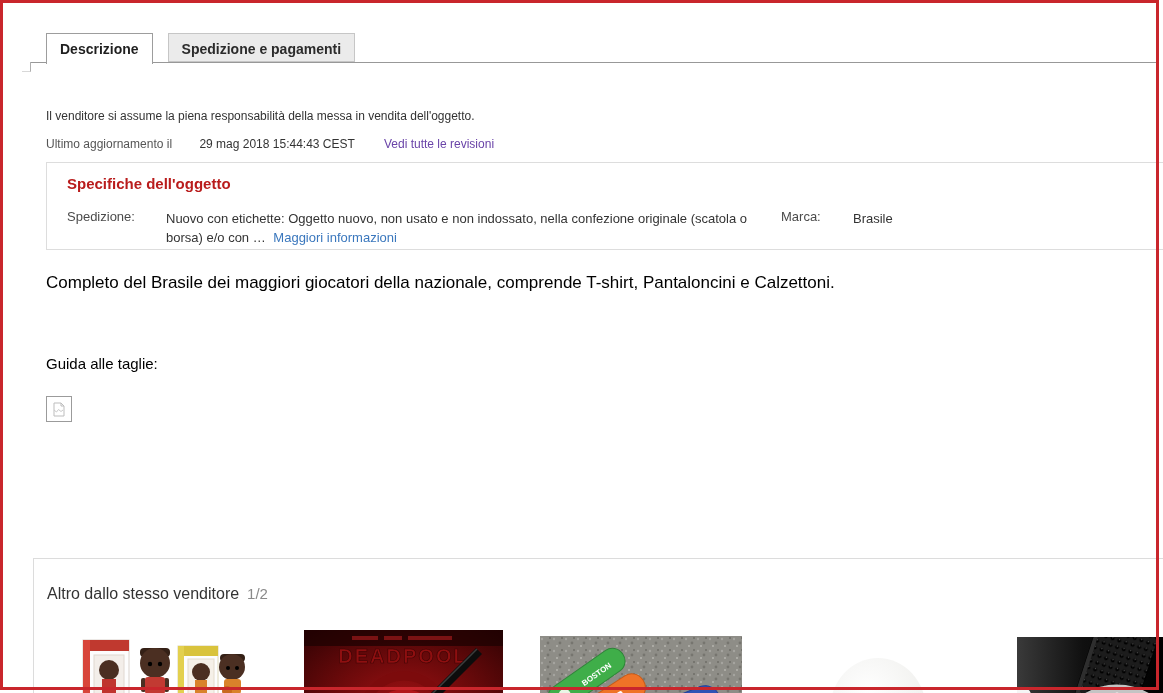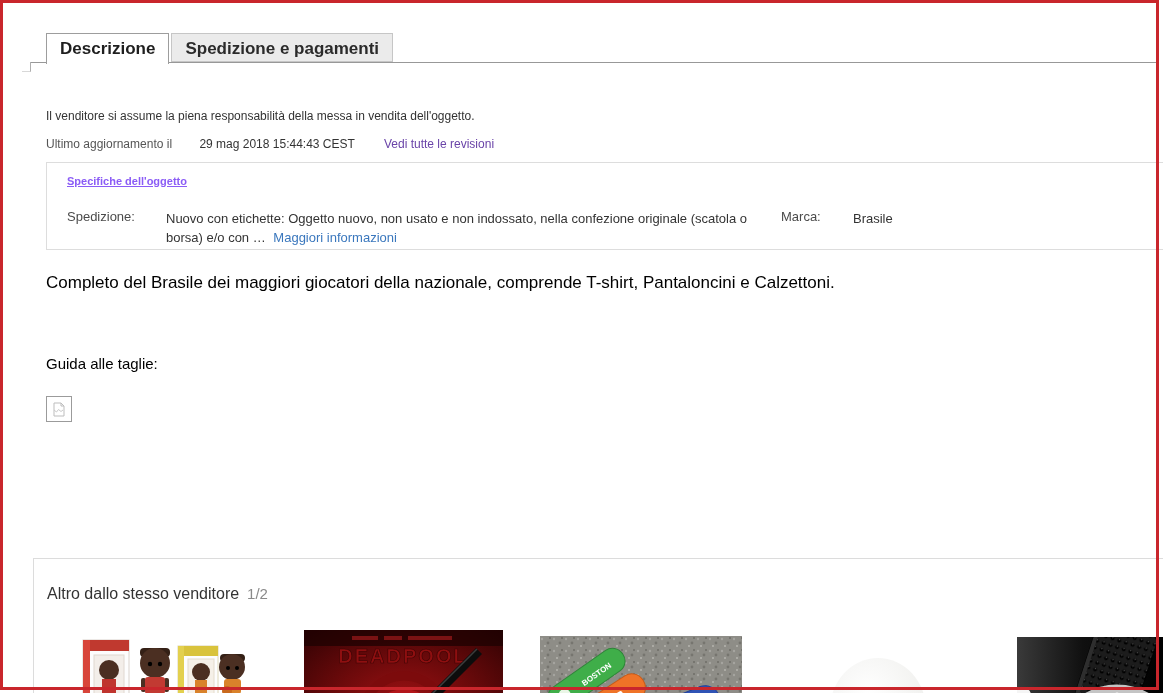--- a/index.html
+++ b/index.html
@@ -10,47 +10,47 @@
   }
   
   .red-frame{
     position:absolute;left:0;top:0;width:1159px;height:690px;
     border:3px solid #c9262c;box-sizing:border-box;
     pointer-events:none;z-index:60;background:transparent;
   }
   
   .tabs{position:absolute;left:46px;top:33px;z-index:5;display:flex;}
   .tab{
-    display:inline-block;font-size:17px;font-weight:bold;color:#1f1f1f;
+    display:inline-block;font-size:14px;font-weight:bold;color:#1f1f1f;
     padding:7px 13px;line-height:16px;box-sizing:border-box;cursor:pointer;
     white-space:nowrap;
   }
   .tab.active{
     background:#ffffff;border:1px solid #9d9d9d;border-bottom:none;
     height:31px;position:relative;z-index:6;
   }
   .tab.inactive{
-    background:#ebebeb;border:1px solid #c6c6c6;height:29px;margin-left:2px;
+    background:#ebebeb;border:1px solid #c6c6c6;height:29px;margin-left:15px;
     color:#2b2b2b;
   }
   .tab-rule{position:absolute;left:30px;top:62px;width:1126px;height:1px;background:#989898;z-index:4;}
   .tab-rule-step{position:absolute;left:22px;top:62px;width:8px;height:9px;
     border-right:1px solid #aeaeae;border-bottom:1px solid #d8d8d8;z-index:4;}
   
   .disclaimer{position:absolute;left:46px;top:109px;font-size:12px;color:#333;}
   .update-line{position:absolute;left:46px;top:137px;font-size:12px;color:#555;}
   .update-line .date{color:#333;margin-left:24px;}
   .link-purple{color:#6a44a8;text-decoration:none;margin-left:26px;cursor:pointer;}
   .link-blue{color:#3a77bd;text-decoration:none;cursor:pointer;margin-left:4px;}
   
   .specifics{
     position:absolute;left:46px;top:162px;width:1124px;height:88px;
     border:1px solid #ddd;box-sizing:border-box;background:#fff;
   }
-  .specifics .title{position:absolute;left:20px;top:12px;font-size:11px;font-weight:bold;color:#8b5cf6;text-decoration:underline;}
+  .specifics .title{position:absolute;left:20px;top:12px;font-size:15px;font-weight:bold;color:#b91c1c;}
   .spec-label{position:absolute;font-size:13px;color:#4b4b4b;}
   .spec-value{position:absolute;font-size:13px;color:#333;line-height:19px;}
   .lbl-cond{left:20px;top:46px;width:95px;}
   .val-cond{left:119px;top:46px;width:618px;}
   .lbl-brand{left:734px;top:46px;width:70px;}
   .val-brand{left:806px;top:46px;text-align:right;}
   
   .desc-body{position:absolute;left:46px;top:273px;font-size:17px;color:#000;width:1060px;}
   .size-guide{position:absolute;left:46px;top:355px;font-size:15px;color:#000;}
   .broken-img{

